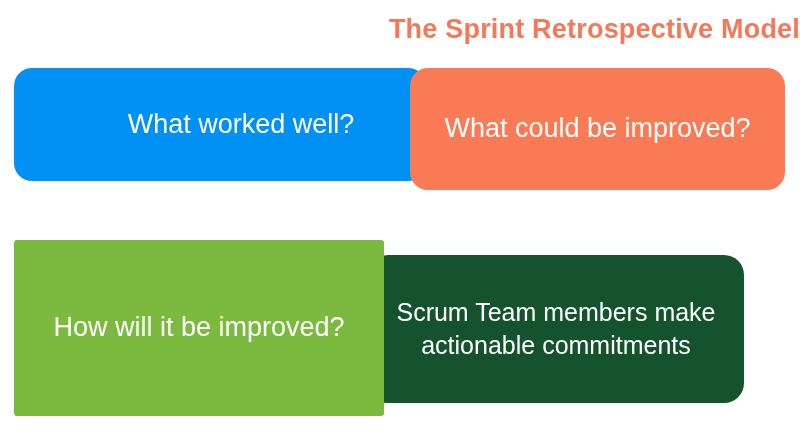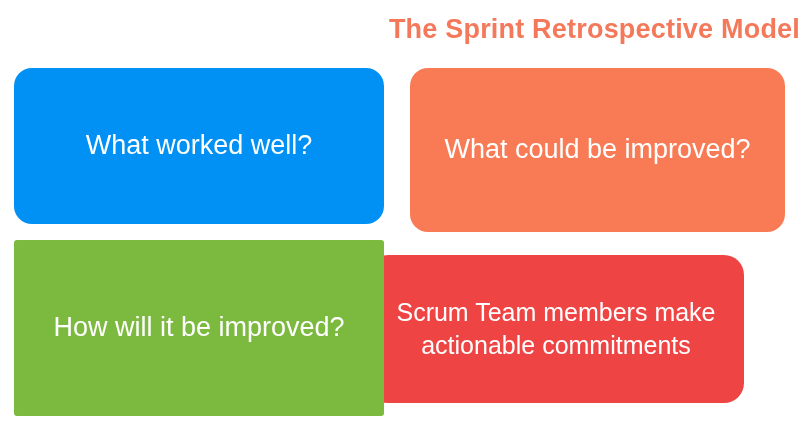--- a/index.html
+++ b/index.html
@@ -31,27 +31,28 @@
     align-items: center;
     justify-content: center;
     text-align: center;
     color: #ffffff;
     font-size: 27px;
     font-weight: 400;
     line-height: 1.32;
   }
   .box-blue {
     left: 14px; top: 68px;
-    width: 370px; height: 156px;
+    width: 370px; height: 113px;
     border-radius: 18px;
     z-index: 3;
+    padding-left: 42px;
   }
   .box-orange {
     left: 410px; top: 68px;
-    width: 375px; height: 164px;
+    width: 375px; height: 122px;
     border-radius: 18px;
     z-index: 3;
   }
   .box-yellow {
     left: 368px; top: 255px;
     width: 376px; height: 148px;
     border-radius: 20px;
     z-index: 1;
     font-size: 25px;
     padding: 0 28px;
@@ -72,21 +73,21 @@
   <div class="diagram-title" style="color: rgb(244, 120, 90);">The Sprint Retrospective Model</div>
 
   <div class="box box-blue" style="background: rgb(1, 145, 245);">
     <span>What worked well?</span>
   </div>
 
   <div class="box box-orange" style="background: rgb(249, 123, 85);">
     <span>What could be improved?</span>
   </div>
 
-  <div class="box box-yellow" style="background: #ef4444;">
+  <div class="box box-yellow" style="background: #14532d;">
     <span>Scrum Team members make actionable commitments</span>
   </div>
 
   <div class="box box-green" style="background: rgb(124, 186, 63);">
     <span>How will it be improved?</span>
   </div>
 
 </div>
 
 </body></html>

